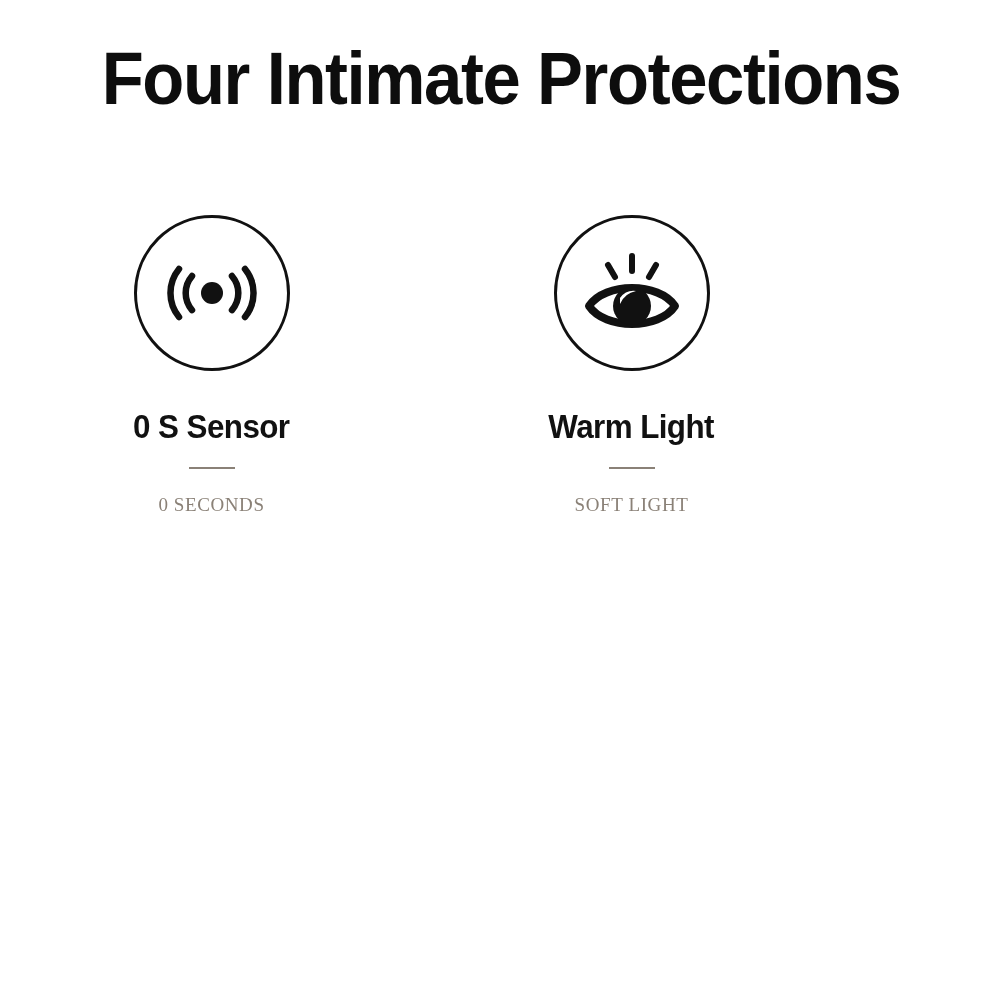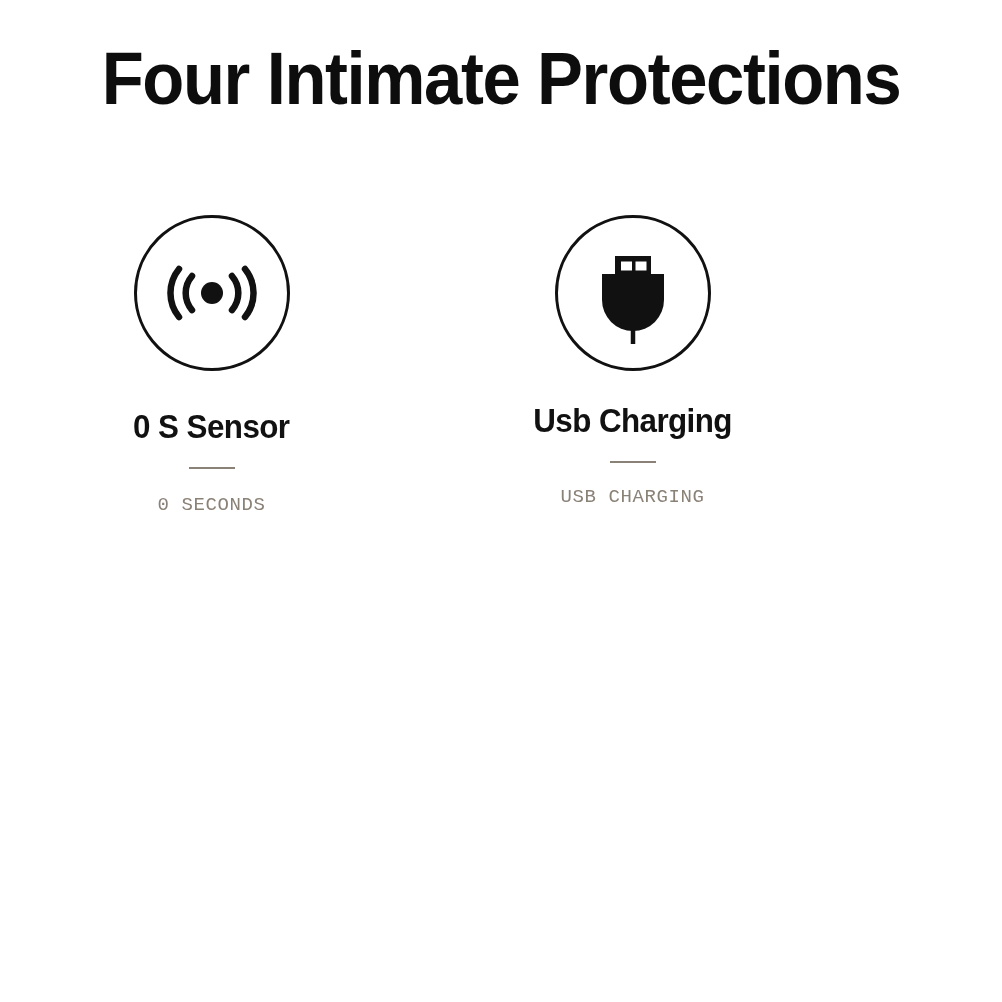--- a/index.html
+++ b/index.html
@@ -99,21 +99,21 @@
 
   .divider {
     margin-top: 20px;
     width: 46px;
     height: 2px;
     background: #8a8177;
   }
 
   .feature-sub {
     margin-top: 24px;
-    font-family: Liberation Mono, monospace;
+    font-family: Liberation Serif, serif;
     font-weight: 400;
     font-size: 19px;
     line-height: 24px;
     letter-spacing: 0.6px;
     color: #8a8177;
     text-align: left;
     white-space: nowrap;
   }
 
   
@@ -141,35 +141,36 @@
 
           <path d="M 42 51 A 38 38 0 0 0 42 99" fill="none" stroke="#111111" stroke-width="6.5" stroke-linecap="round"></path>
           <path d="M 108 51 A 38 38 0 0 1 108 99" fill="none" stroke="#111111" stroke-width="6.5" stroke-linecap="round"></path>
         </svg>
       </div>
       <div class="feature-title">0 S Sensor</div>
       <div class="divider"></div>
       <div class="feature-sub">0 SECONDS</div>
     </div>
 
-
-    <div class="feature col-left row-bottom">
+    <div class="feature col-right">
       <div class="icon-circle">
         <svg viewBox="0 0 150 150" xmlns="http://www.w3.org/2000/svg" aria-hidden="true">
 
-          <line x1="75" y1="104" x2="75" y2="126" stroke="#111111" stroke-width="4.5"></line>
+          <line x1="75" y1="38" x2="75" y2="53" stroke="#111111" stroke-width="6" stroke-linecap="round"></line>
+          <line x1="51" y1="47" x2="58" y2="59" stroke="#111111" stroke-width="6" stroke-linecap="round"></line>
+          <line x1="99" y1="47" x2="92" y2="59" stroke="#111111" stroke-width="6" stroke-linecap="round"></line>
 
-          <rect x="57" y="38" width="36" height="20" fill="#111111"></rect>
+          <path d="M 32 88 C 48 64 102 64 118 88 C 102 112 48 112 32 88 Z" fill="none" stroke="#111111" stroke-width="8" stroke-linejoin="round"></path>
 
-          <path d="M 44 56 L 106 56 L 106 82 A 31 31 0 0 1 44 82 Z" fill="#111111"></path>
+          <circle cx="75" cy="88" r="19" fill="#111111"></circle>
 
-          <rect x="63" y="43.5" width="11" height="9" fill="#ffffff"></rect>
-          <rect x="77.5" y="43.5" width="11" height="9" fill="#ffffff"></rect>
+          <path d="M 63 80 A 17 17 0 0 1 79 73 A 22 22 0 0 0 63 86 Z" fill="#ffffff"></path>
         </svg>
       </div>
-      <div class="feature-title">Usb Charging</div>
+      <div class="feature-title">Warm Light</div>
       <div class="divider"></div>
-      <div class="feature-sub">USB CHARGING</div>
+      <div class="feature-sub">SOFT LIGHT</div>
     </div>
+
 
 
   </div>
 </div>
 
 </body></html>

